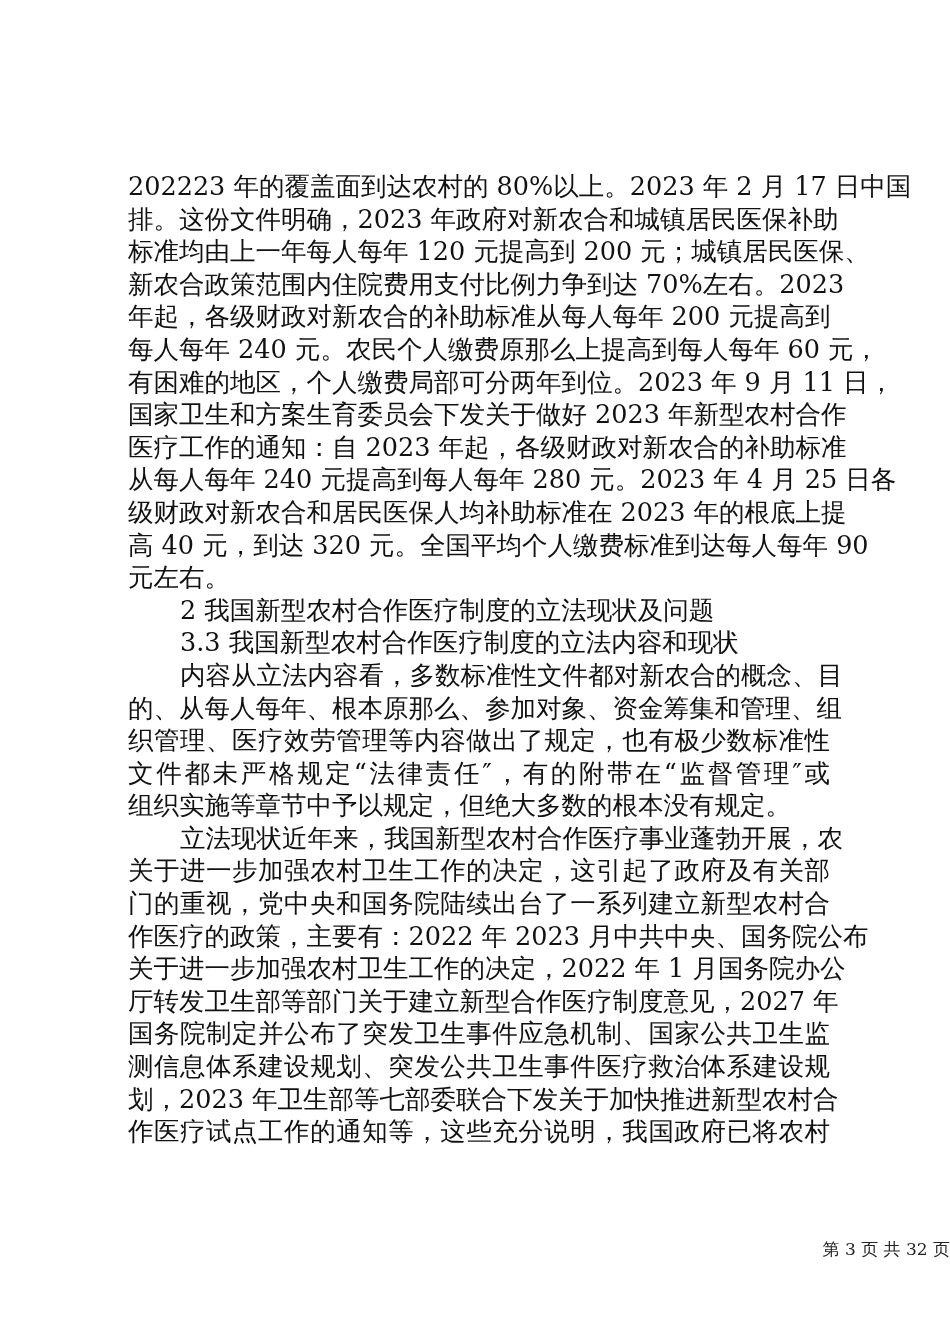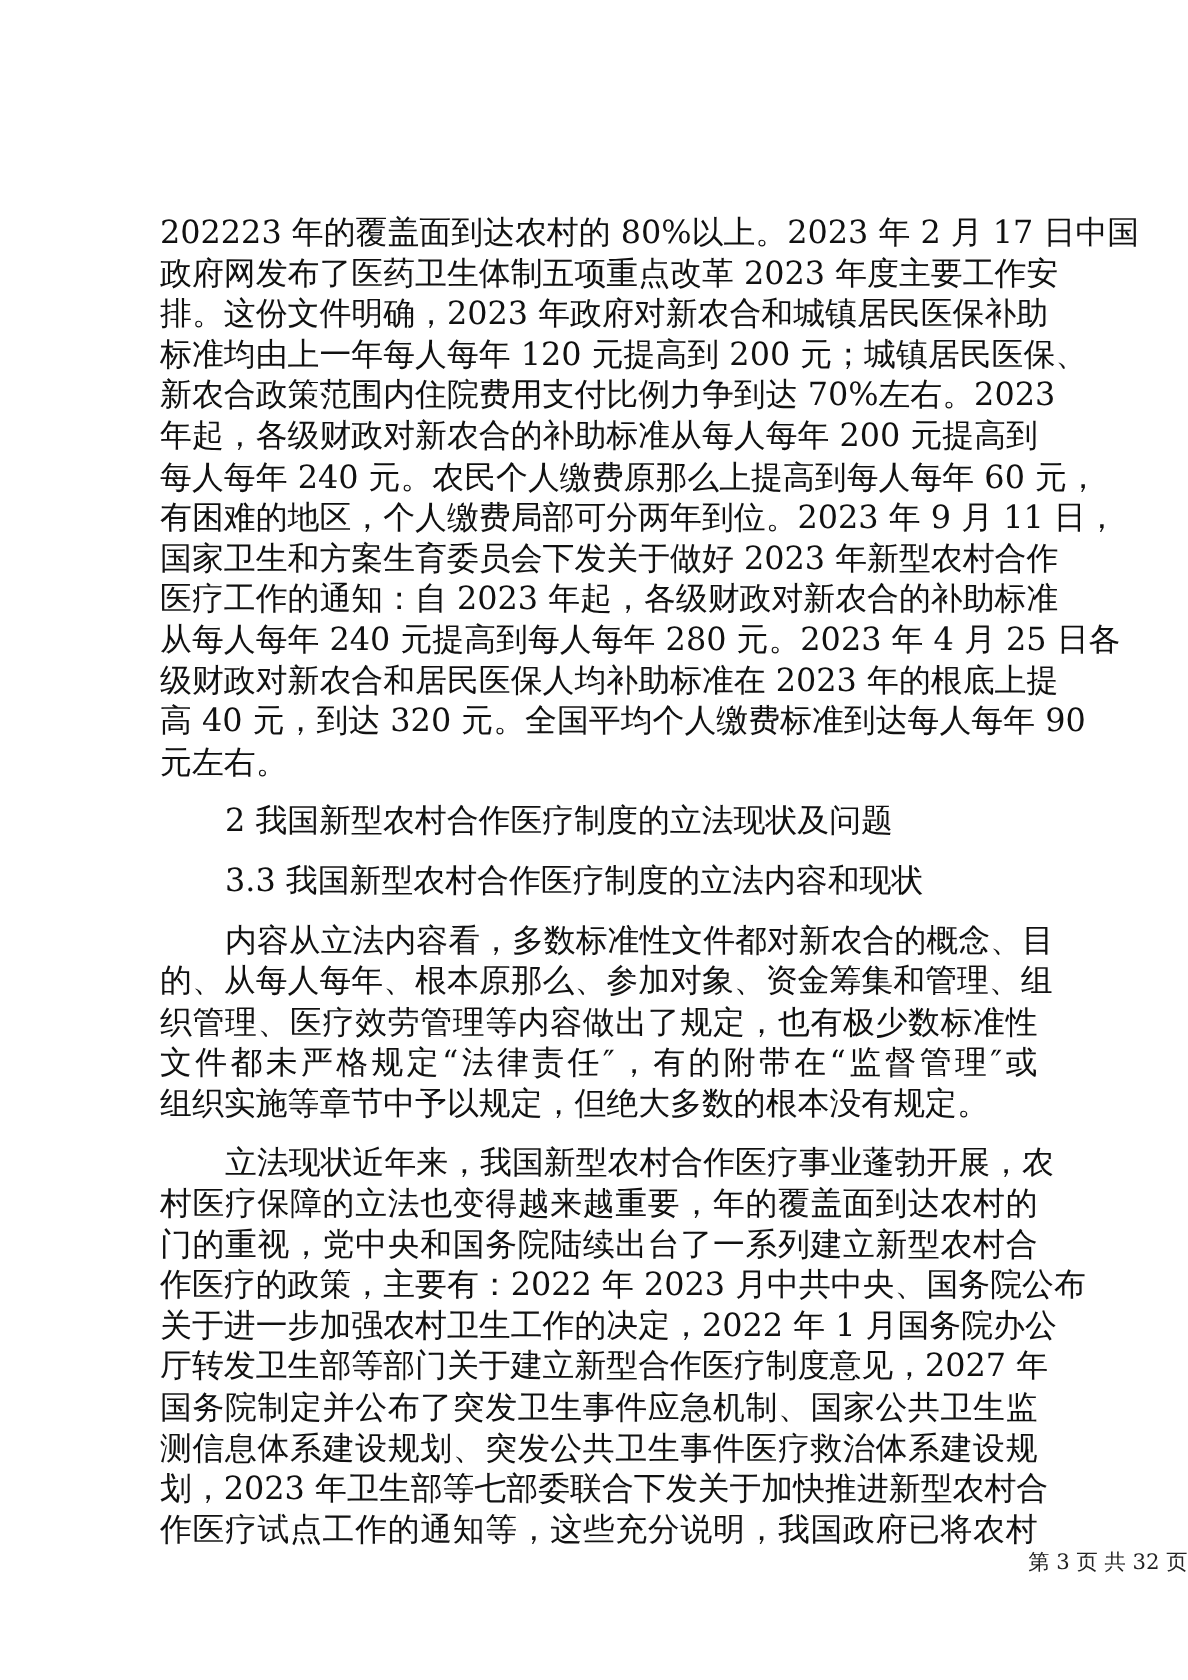--- a/index.html
+++ b/index.html
@@ -8,55 +8,54 @@
       position: absolute; left: 0; top: 0; width: 950px; height: 1344px; background: #fff; border-radius: 31px;
     }
     .content {
       position: absolute; left: 128px; top: 170px; width: 702px;
       font-family: "DejaVu Serif", "Liberation Serif", serif;
       font-size: 25.5px; line-height: 32.6px; color: #111;
       text-align: justify; text-justify: inter-character;
     }
     .line { display: block; white-space: nowrap; height: 32.6px; text-align-last: justify; }
     .line.last { text-align-last: left; }
-    .line.indent { padding-left: 52px; margin-top: 15px; }
+    .line.indent { padding-left: 52px; }
     .footer {
       position: absolute; left: 0; width: 950px; top: 1238px; text-align: right;
       font-family: "DejaVu Serif", "Liberation Serif", serif;
       font-size: 17px; color: #222;
     }
   </style>
 </head>
 <body>
 
 <div class="page">
   <div class="content" id="content">
       <span class="line">202223 年的覆盖面到达农村的 80%以上。2023 年 2 月 17 日中国</span>
-      <span class="line">政府网发布了医药卫生体制五项重点改革 2023 年度主要工作安</span>
       <span class="line">排。这份文件明确，2023 年政府对新农合和城镇居民医保补助</span>
       <span class="line">标准均由上一年每人每年 120 元提高到 200 元；城镇居民医保、</span>
       <span class="line">新农合政策范围内住院费用支付比例力争到达 70%左右。2023</span>
       <span class="line">年起，各级财政对新农合的补助标准从每人每年 200 元提高到</span>
       <span class="line">每人每年 240 元。农民个人缴费原那么上提高到每人每年 60 元，</span>
       <span class="line">有困难的地区，个人缴费局部可分两年到位。2023 年 9 月 11 日，</span>
       <span class="line">国家卫生和方案生育委员会下发关于做好 2023 年新型农村合作</span>
       <span class="line">医疗工作的通知：自 2023 年起，各级财政对新农合的补助标准</span>
       <span class="line">从每人每年 240 元提高到每人每年 280 元。2023 年 4 月 25 日各</span>
       <span class="line">级财政对新农合和居民医保人均补助标准在 2023 年的根底上提</span>
       <span class="line">高 40 元，到达 320 元。全国平均个人缴费标准到达每人每年 90</span>
       <span class="line last">元左右。</span>
       <span class="line indent last">2 我国新型农村合作医疗制度的立法现状及问题</span>
       <span class="line indent last">3.3 我国新型农村合作医疗制度的立法内容和现状</span>
       <span class="line indent">内容从立法内容看，多数标准性文件都对新农合的概念、目</span>
       <span class="line">的、从每人每年、根本原那么、参加对象、资金筹集和管理、组</span>
       <span class="line">织管理、医疗效劳管理等内容做出了规定，也有极少数标准性</span>
       <span class="line">文件都未严格规定“法律责任″，有的附带在“监督管理″或</span>
       <span class="line last">组织实施等章节中予以规定，但绝大多数的根本没有规定。</span>
       <span class="line indent">立法现状近年来，我国新型农村合作医疗事业蓬勃开展，农</span>
-      <span class="line">村医疗保障的立法也变得越来越重要，年的覆盖面到达农村的</span>
+      <span class="line">关于进一步加强农村卫生工作的决定，这引起了政府及有关部</span>
       <span class="line">门的重视，党中央和国务院陆续出台了一系列建立新型农村合</span>
       <span class="line">作医疗的政策，主要有：2022 年 2023 月中共中央、国务院公布</span>
       <span class="line">关于进一步加强农村卫生工作的决定，2022 年 1 月国务院办公</span>
       <span class="line">厅转发卫生部等部门关于建立新型合作医疗制度意见，2027 年</span>
       <span class="line">国务院制定并公布了突发卫生事件应急机制、国家公共卫生监</span>
       <span class="line">测信息体系建设规划、突发公共卫生事件医疗救治体系建设规</span>
       <span class="line">划，2023 年卫生部等七部委联合下发关于加快推进新型农村合</span>
       <span class="line">作医疗试点工作的通知等，这些充分说明，我国政府已将农村</span>
     </div>
   <div class="footer">第 3 页  共 32 页</div>

